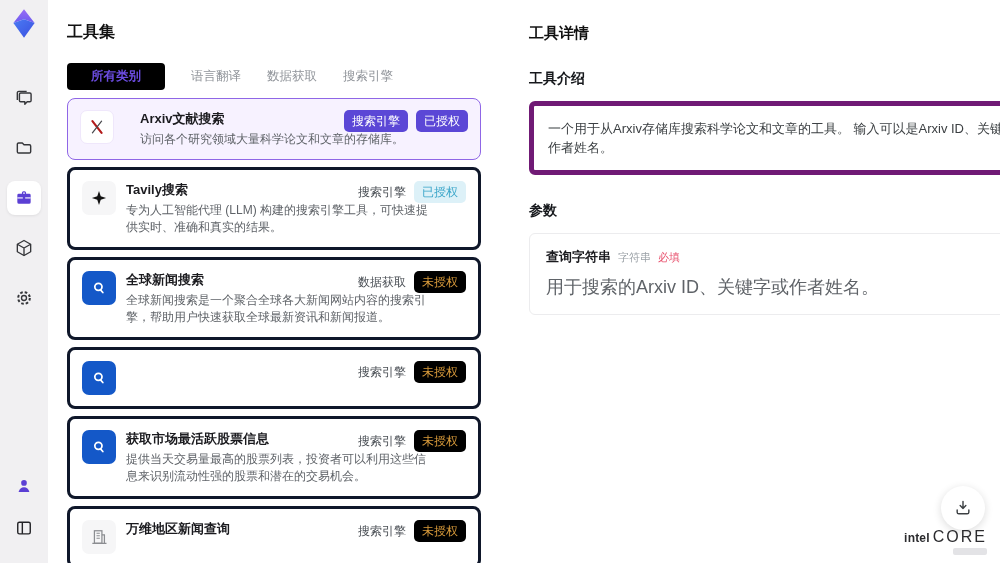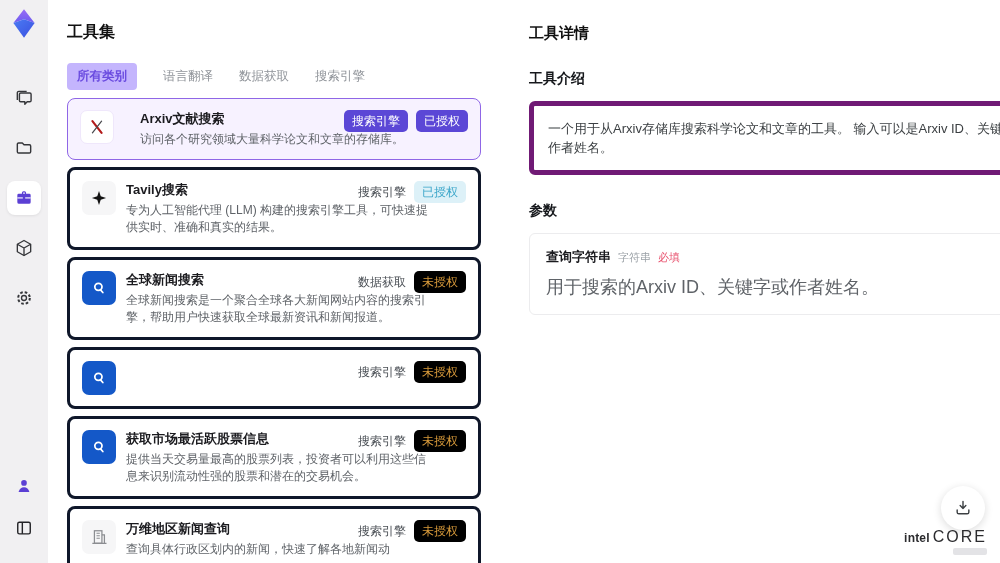--- a/index.html
+++ b/index.html
@@ -24,21 +24,21 @@
   .nav-btn svg { display:block; }
   .sidebar-bottom { margin-top: auto; padding-bottom: 18px; display:flex; flex-direction:column; gap:8px; align-items:center; }
   
   .list-panel {
     position: absolute; left: 48px; top: 0; width: 540px; height: 100%;
     background: #ffffff; padding: 22px 0 0 19px;
   }
   .list-title { font-size: 16px; font-weight: bold; color: #111; }
   .tabs { display: flex; align-items: center; gap: 26px; margin-top: 20px; height: 26px; }
   .tab { font-size: 12.5px; color: #8f9399; cursor: pointer; white-space: nowrap; }
-  .tab.active { background: #c4b5fd; color: #6b4ce0; padding: 5px 10px; border-radius: 4px; font-weight: bold; }
+  .tab.active { background: #000000; color: #6b4ce0; padding: 5px 24px; border-radius: 4px; font-weight: bold; }
   .tool-list { margin-top: 9px; }
   .tool-card {
     position: relative; display: flex; width: 414px;
     background: #fff; border: 3px solid #0f172a; border-radius: 8px;
     padding: 11px 12px; margin-bottom: 7px; cursor: pointer;
   }
   .tool-card.selected { background: #f7f2ff; border: 1.5px solid #8f66e6; gap: 16px; }
   .tool-icon {
     width: 34px; height: 34px; border-radius: 7px; flex: none;
     display: flex; align-items: center; justify-content: center; margin-right: 10px;
@@ -251,21 +251,20 @@
         <div class="tool-card">
     <div class="tool-icon icon-building">
             <svg width="20" height="20" viewBox="0 0 24 24" fill="none" stroke="#8b8d91" stroke-width="1.5">
               <rect x="6.5" y="4.5" width="9" height="15"></rect>
               <path d="M15.5 9.5h3v10h-3M4 19.5h17"></path>
               <path d="M9 7.5h4M9 10.5h4M9 13.5h4" stroke-width="1.3"></path>
             </svg>
           </div>
     <div class="tool-body">
       <div class="tool-name">万维地区新闻查询</div>
-      <div class="tool-desc">查询具体行政区划内的新闻，快速了解各地新闻动</div>
     </div>
     <div class="tool-badges">
       <span class="chip tool-category cat-text">搜索引擎</span>
       <span class="chip tool-auth auth-warn">未授权</span>
     </div>
   </div>
       </div>
     <div class="sb-up"></div>
     <div class="sb-thumb"></div>
     <div class="sb-down"></div>

